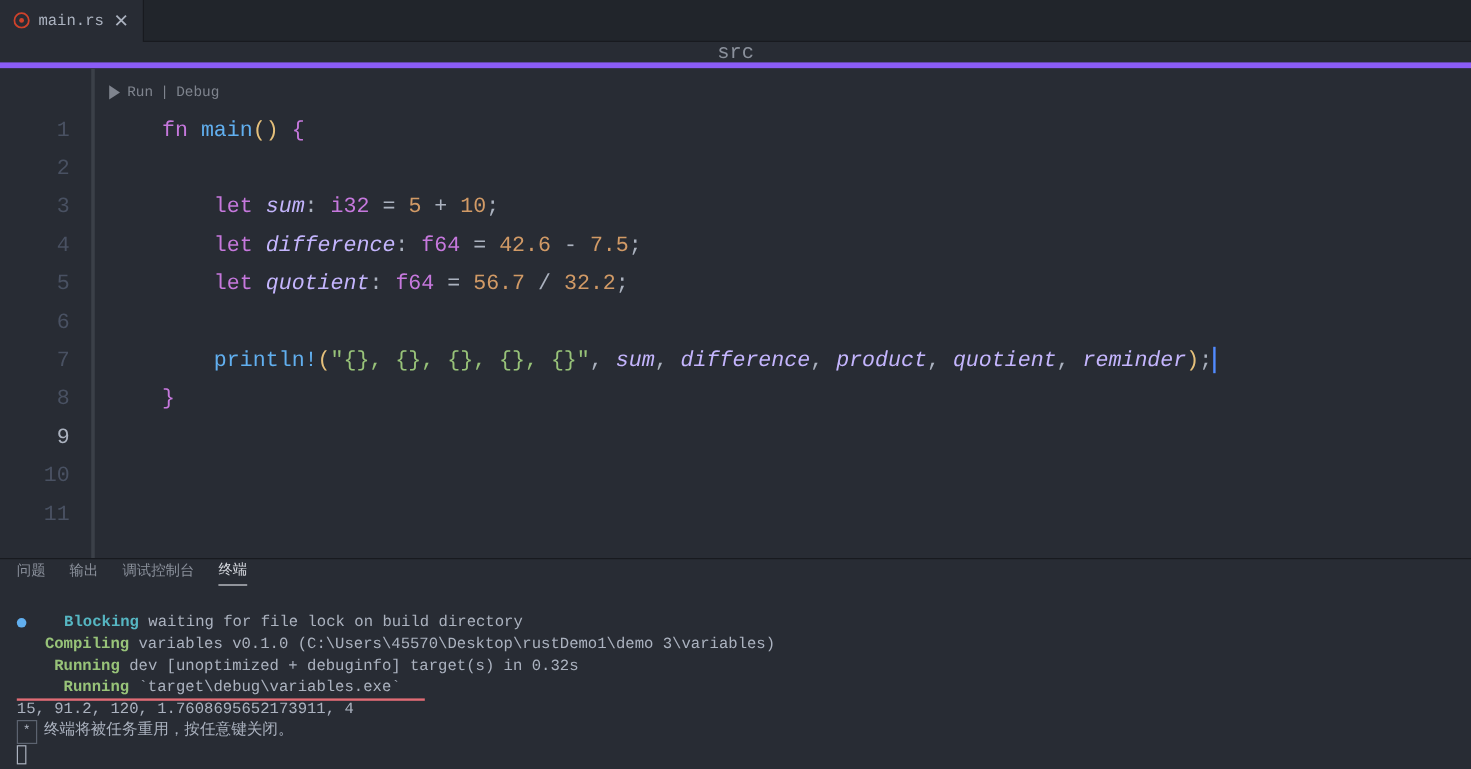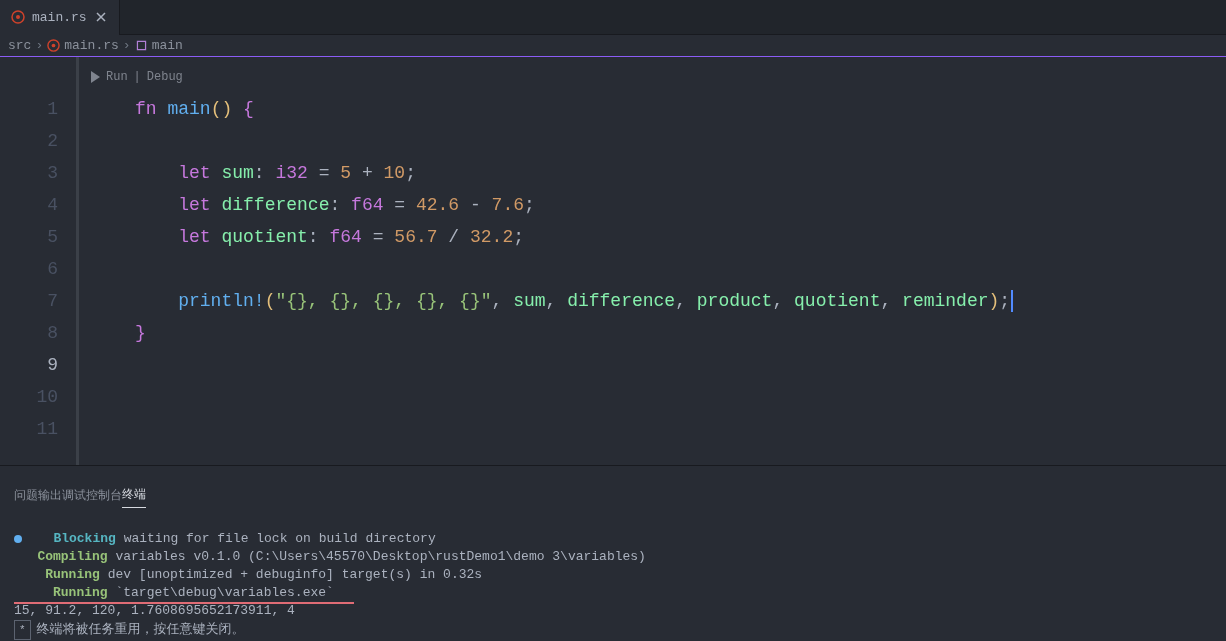--- a/index.html
+++ b/index.html
@@ -46,24 +46,25 @@
   justify-content: center;
   color: #abb2bf;
   cursor: pointer;
 }
 .breadcrumbs {
   height: 22px;
   display: flex;
   align-items: center;
   padding: 0 8px;
   background: #282c34;
-  font-size: 13px;
+  font-size: 17px;
   color: #8b919c;
   gap: 4px;
-  border-bottom: 1px solid #8b5cf6;
+  border-bottom: 5px solid #8b5cf6;
+  flex-direction: column;
 }
 .bc-icon {
   display: inline-flex;
   align-items: center;
 }
 .chevron-sep { color: #6e7681; }
 .editor-area {
   display: flex;
   flex: 1;
   overflow: hidden;
@@ -98,21 +99,21 @@
   height: 32px;
 }
 .line { white-space: pre; margin-left: 44px; }
 .kw { color: #c678dd; }
 .fn-name { color: #61afef; }
 .brace { color: #c678dd; }
 .paren { color: #e5c07b; }
 .type { color: #c678dd; }
 .num { color: #d19a66; }
 .op { color: #abb2bf; }
-.var { color: #86efac; }
+.var { color: #c4b5fd; font-style: italic; }
 .pu { color: #abb2bf; }
 .str { color: #98c379; }
 .macro { color: #61afef; font-family: Liberation Mono, monospace; }
 .cursor {
   display: inline-block;
   width: 2px;
   height: 22px;
   background: #528bff;
   vertical-align: middle;
   margin-left: 1px;
@@ -122,23 +123,23 @@
   background: #282c34;
   border-top: 1px solid #181a1f;
   display: flex;
   flex-direction: column;
 }
 .panel-tabs {
   height: 30px;
   display: flex;
   align-items: center;
   padding: 0 14px;
+  gap: 20px;
   font-size: 12px;
   color: #8b919c;
-  margin-top: 20px;
 }
 .panel-tab {
   cursor: pointer;
   padding-bottom: 4px;
 }
 .panel-tab.active {
   color: #d7dae0;
   border-bottom: 1px solid #d7dae0;
 }
 .terminal {
@@ -245,21 +246,21 @@
   <div class="code">
     <div class="codelens">
       <span class="play-icon"></span>
       <span>Run</span>
       <span>|</span>
       <span>Debug</span>
     </div>
     <div class="line"><span class="kw">fn</span> <span class="fn-name">main</span><span class="paren">()</span> <span class="brace">{</span></div>
     <div class="line"> </div>
     <div class="line">    <span class="kw">let</span> <span class="var">sum</span><span class="pu">:</span> <span class="type">i32</span> <span class="op">=</span> <span class="num">5</span> <span class="op">+</span> <span class="num">10</span><span class="pu">;</span></div>
-    <div class="line">    <span class="kw">let</span> <span class="var">difference</span><span class="pu">:</span> <span class="type">f64</span> <span class="op">=</span> <span class="num">42.6</span> <span class="op">-</span> <span class="num">7.6</span><span class="pu">;</span></div>
+    <div class="line">    <span class="kw">let</span> <span class="var">difference</span><span class="pu">:</span> <span class="type">f64</span> <span class="op">=</span> <span class="num">42.6</span> <span class="op">-</span> <span class="num">7.5</span><span class="pu">;</span></div>
     <div class="line">    <span class="kw">let</span> <span class="var">quotient</span><span class="pu">:</span> <span class="type">f64</span> <span class="op">=</span> <span class="num">56.7</span> <span class="op">/</span> <span class="num">32.2</span><span class="pu">;</span></div>
     <div class="line"> </div>
     <div class="line">    <span class="macro">println!</span><span class="paren">(</span><span class="str">"{}, {}, {}, {}, {}"</span><span class="pu">,</span> <span class="var">sum</span><span class="pu">,</span> <span class="var">difference</span><span class="pu">,</span> <span class="var">product</span><span class="pu">,</span> <span class="var">quotient</span><span class="pu">,</span> <span class="var">reminder</span><span class="paren">)</span><span class="pu">;</span><span class="cursor"></span></div>
     <div class="line"><span class="brace">}</span></div>
     <div class="line"> </div>
   </div>
 </div>
 
 <div class="panel">
   <div class="panel-tabs">

